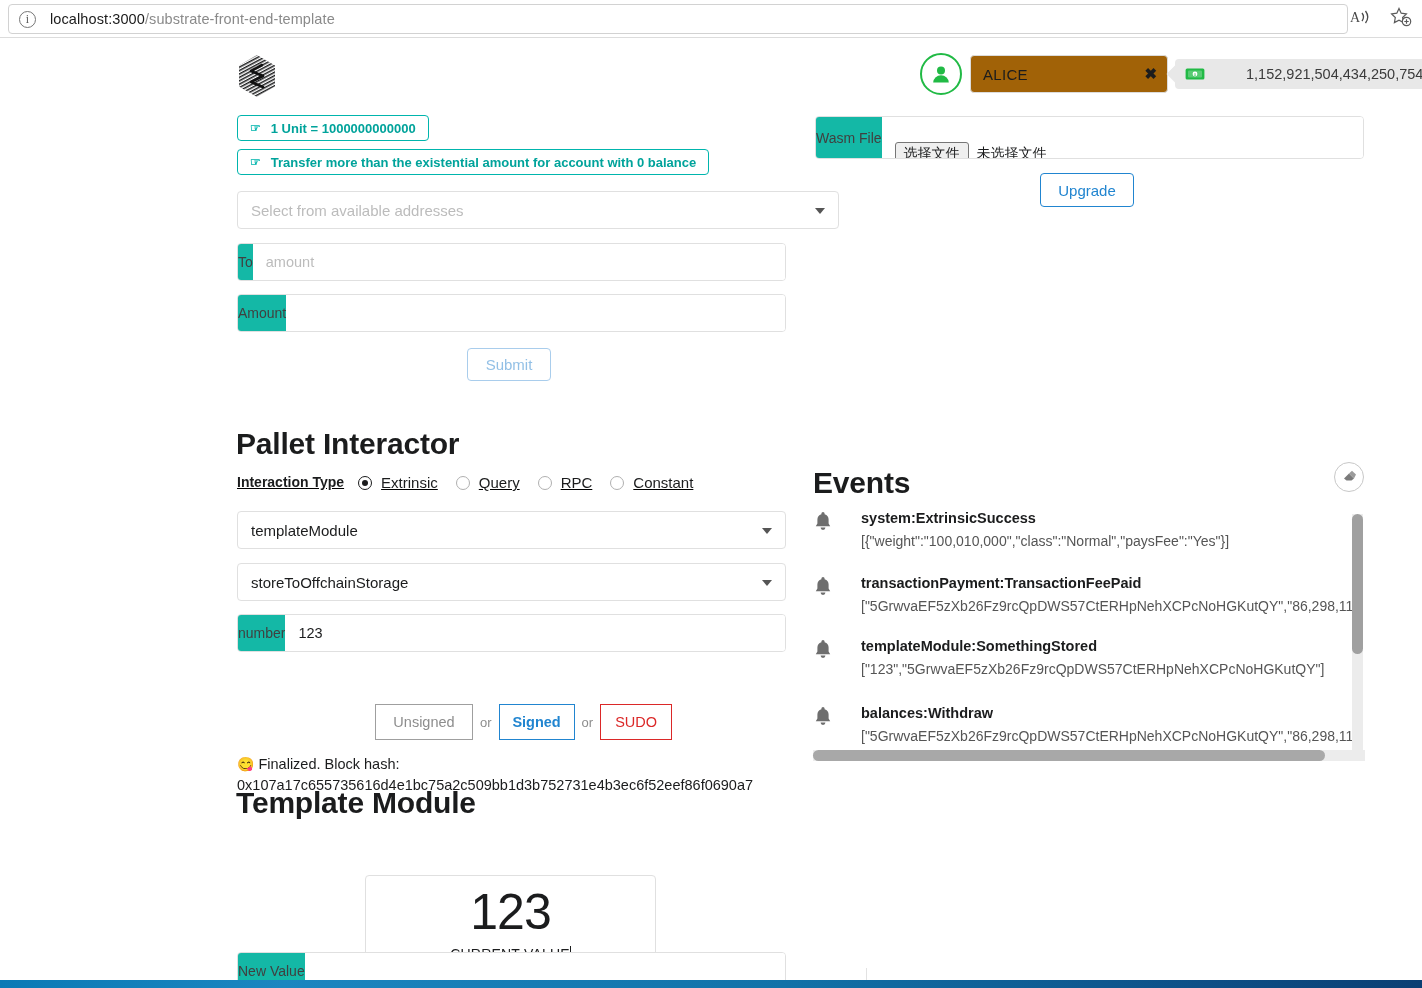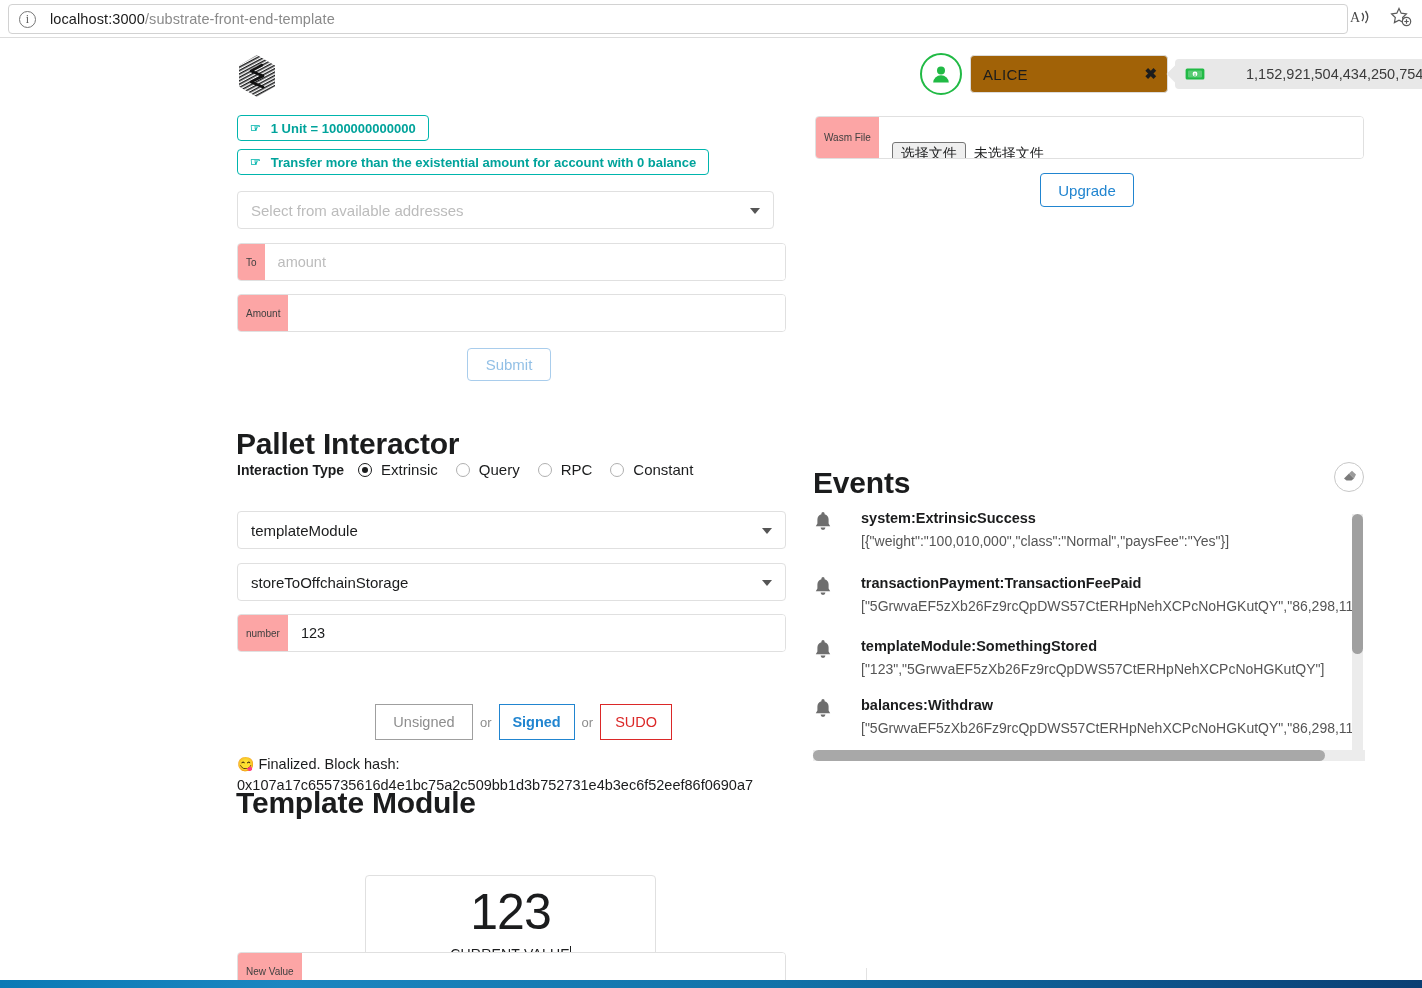--- a/index.html
+++ b/index.html
@@ -122,24 +122,24 @@
 
   .field-box {
     position: absolute;
     border: 1px solid #e0e0e0;
     border-radius: 4px;
     background: #ffffff;
     display: flex; align-items: stretch;
     overflow: hidden;
   }
   .field-label {
-    background: #fca5a5;
-    display: flex; align-items: center;
-    padding: 0 8px;
-    font-size: 10px;
+    background: #14b8a6;
+    display: flex; align-items: center;
+    padding: 0 0;
+    font-size: 14px;
     color: #404040;
     font-weight: normal;
     white-space: nowrap;
   }
   .field-input {
     flex: 1;
     display: flex; align-items: center;
     padding: 0 13px;
     font-size: 14.5px;
     color: #1b1c1d;
@@ -180,23 +180,24 @@
   .h2 {
     position: absolute;
     font-size: 30px;
     font-weight: bold;
     color: #1b1c1d;
     letter-spacing: -0.2px;
   }
 
   
   .itype-row {
-    position: absolute; left: 237px; top: 423px;
-    display: flex; align-items: flex-end;
+    position: absolute; left: 237px; top: 436px;
+    display: flex; align-items: flex-start;
     font-size: 14px;
+    text-decoration: underline;
   }
   .itype-label { font-weight: bold; color: #1b1c1d; margin-right: 14px; }
   .radio-item { display: flex; align-items: center; margin-right: 18px; cursor: pointer; }
   .radio {
     width: 14px; height: 14px; border-radius: 50%;
     border: 1px solid #b0b0b0; background: #fff;
     margin-right: 9px; position: relative; flex: none;
   }
   .radio.on { border-color: #1b1c1d; }
   .radio.on::after {
@@ -379,21 +380,21 @@
 
   <div class="hint-pill" style="left:237px; top:77px;">
     <span class="pointer">☞</span>
     <span>1 Unit = 1000000000000</span>
   </div>
   <div class="hint-pill" style="left:237px; top:111px;">
     <span class="pointer">☞</span>
     <span>Transfer more than the existential amount for account with 0 balance</span>
   </div>
 
-  <div class="dropdown ph" style="left:237px; top:153px; width:537px; height:38px;">
+  <div class="dropdown ph" style="left:237px; top:153px; width:602px; height:38px;">
     <span>Select from available addresses</span>
     <span class="caret"></span>
   </div>
 
   <div class="field-box" style="left:237px; top:205px; width:549px; height:38px;">
     <div class="field-label">To</div>
     <div class="field-input ph">amount</div>
   </div>
 
   <div class="field-box" style="left:237px; top:256px; width:549px; height:38px;">
@@ -529,21 +530,21 @@
           <path d="M10 2 a1.6 1.6 0 0 1 1.6 1.6 v0.6 a5.6 5.6 0 0 1 4 5.4 v4 l1.6 2.6 H2.8 L4.4 13.6 v-4 a5.6 5.6 0 0 1 4-5.4 v-0.6 A1.6 1.6 0 0 1 10 2 Z" fill="#6e6e6e"></path>
           <path d="M7.6 17.6 a2.4 2.4 0 0 0 4.8 0 Z" fill="#6e6e6e"></path>
         </svg>
       </span>
       <span class="event-txt">
         <span class="event-name">templateModule:SomethingStored</span>
         <span class="event-args" style="display:block;">["123","5GrwvaEF5zXb26Fz9rcQpDWS57CtERHpNehXCPcNoHGKutQY"]</span>
       </span>
     </div>
 
-    <div class="event-row" style="top:187px;">
+    <div class="event-row" style="top:195px;">
       <span class="bell">
         <svg width="20" height="22" viewBox="0 0 20 22">
           <path d="M10 2 a1.6 1.6 0 0 1 1.6 1.6 v0.6 a5.6 5.6 0 0 1 4 5.4 v4 l1.6 2.6 H2.8 L4.4 13.6 v-4 a5.6 5.6 0 0 1 4-5.4 v-0.6 A1.6 1.6 0 0 1 10 2 Z" fill="#6e6e6e"></path>
           <path d="M7.6 17.6 a2.4 2.4 0 0 0 4.8 0 Z" fill="#6e6e6e"></path>
         </svg>
       </span>
       <span class="event-txt">
         <span class="event-name">balances:Withdraw</span>
         <span class="event-args" style="display:block;">["5GrwvaEF5zXb26Fz9rcQpDWS57CtERHpNehXCPcNoHGKutQY","86,298,11</span>
       </span>

